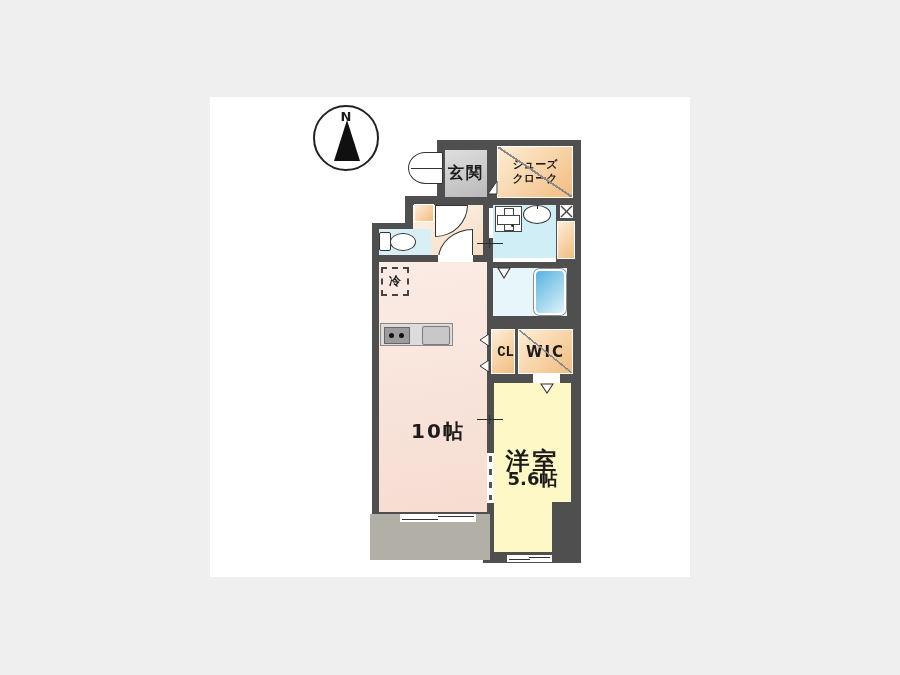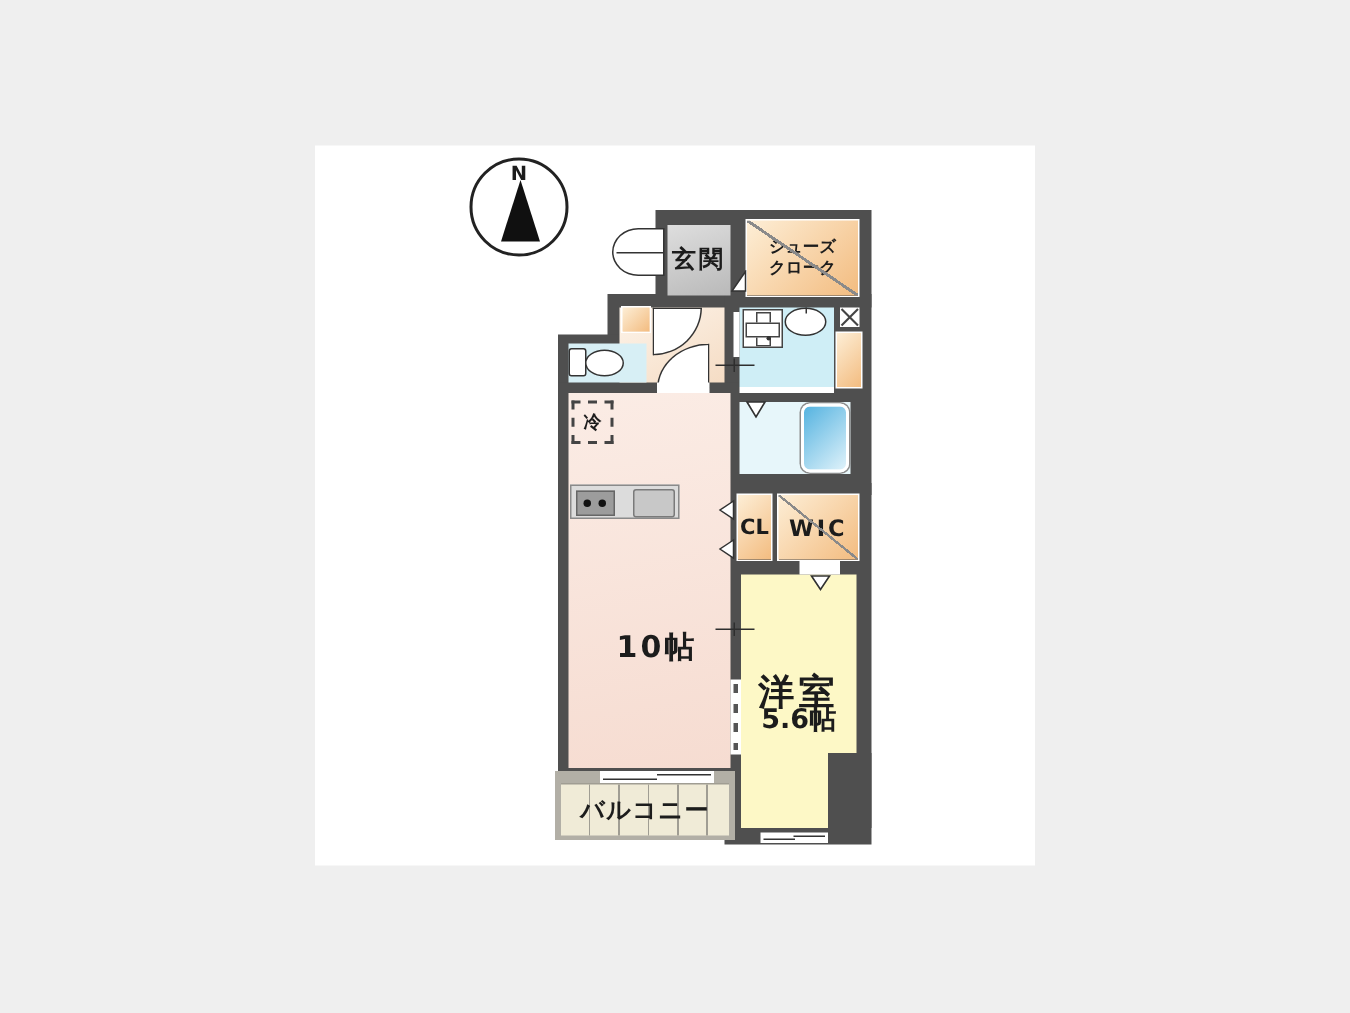--- a/index.html
+++ b/index.html
@@ -45,22 +45,22 @@
   .ldk{left:169px;top:165px;width:108px;height:250px;background:linear-gradient(170deg,#fbece5,#f6dcd1);}
   .fridge{left:171px;top:170px;width:28px;height:29px;border:2px dashed #444;box-sizing:border-box;
      display:flex;align-items:center;justify-content:center;font-size:12px;font-weight:600;}
   .kitchen{left:170px;top:226px;width:73px;height:23px;background:#dcdcdc;border:1px solid #8a8a8a;box-sizing:border-box;}
   .burners{position:absolute;left:3px;top:3px;width:24px;height:15px;background:#9c9c9c;border:1px solid #666;}
   .dot{position:absolute;width:5px;height:5px;border-radius:50%;background:#111;top:5px;}
   .d1{left:4px;} .d2{left:14px;}
   .ksink{position:absolute;left:41px;top:2px;width:26px;height:17px;background:#c8c8c8;border:1px solid #7a7a7a;border-radius:2px;}
   .ldk-text{left:169px;top:298px;width:108px;text-align:center;font-size:20px;font-weight:600;letter-spacing:5px;}
   .ldk-size{left:169px;top:321px;width:118px;text-align:center;font-size:20px;font-weight:600;letter-spacing:2px;}
-  .cl{left:282px;top:233px;width:22px;height:43px;display:flex;align-items:center;justify-content:center;
-     font-size:14px;font-weight:600;}
+  .cl{left:282px;top:233px;width:22px;height:43px;display:flex;align-items:center;justify-content:flex-end;
+     font-size:14px;font-weight:600;font-family:Liberation Mono, monospace;}
   .wic{left:309px;top:233px;width:53px;height:43px;display:flex;align-items:center;justify-content:center;
      font-size:15px;font-weight:600;letter-spacing:2px;}
   .youshitsu{left:284px;top:286px;width:77px;height:169px;background:#fdf8c6;}
   .yo-text{left:284px;top:348px;width:77px;text-align:center;font-size:24px;font-weight:600;letter-spacing:3px;}
   .yo-size{left:284px;top:370px;width:77px;text-align:center;font-size:18px;font-weight:600;}
   
   .ent-door{left:198px;top:55px;width:35px;height:32px;background:#fff;border:1.5px solid #333;
      border-radius:50% 0 0 50%;box-sizing:border-box;}
   .ent-door::after{content:"";position:absolute;left:2px;right:0;top:50%;border-top:1px solid #333;}
   .door-a{left:225px;top:108px;width:33px;height:32px;background:#fff;border:1.5px solid #333;
@@ -110,23 +110,20 @@
   </div>
 
   <div class="wall w-top"></div>
   <div class="wall w-hall"></div>
   <div class="wall w-toilet"></div>
   <div class="wall w-washbath"></div>
   <div class="wall w-ldk"></div>
   <div class="wall w-east"></div>
 
   <div class="abs bal-frame"></div>
-  <div class="abs bal-inner">
-    <span class="bal-label">バルコニー</span>
-  </div>
 
   <div class="room genkan">
     <span>玄関</span>
   </div>
   <div class="room orange shoes diag">
     <span>シューズ</span>
     <span>クローク</span>
   </div>
   <div class="room hall"></div>
   <div class="room orange hallbox"></div>

